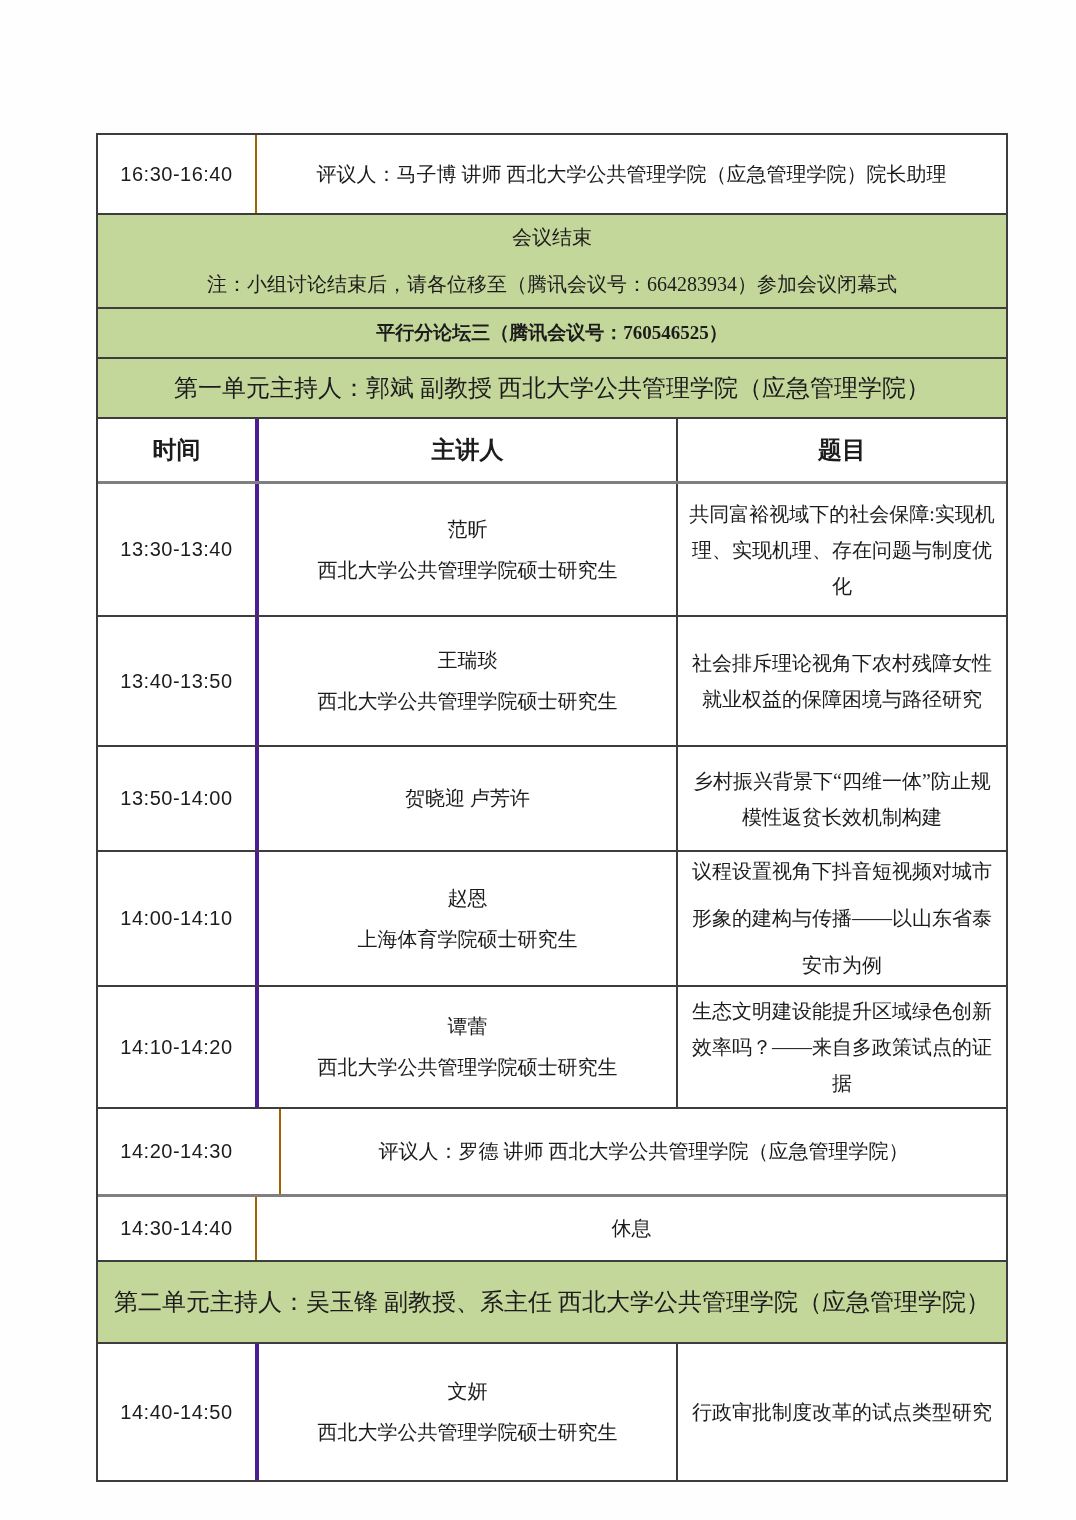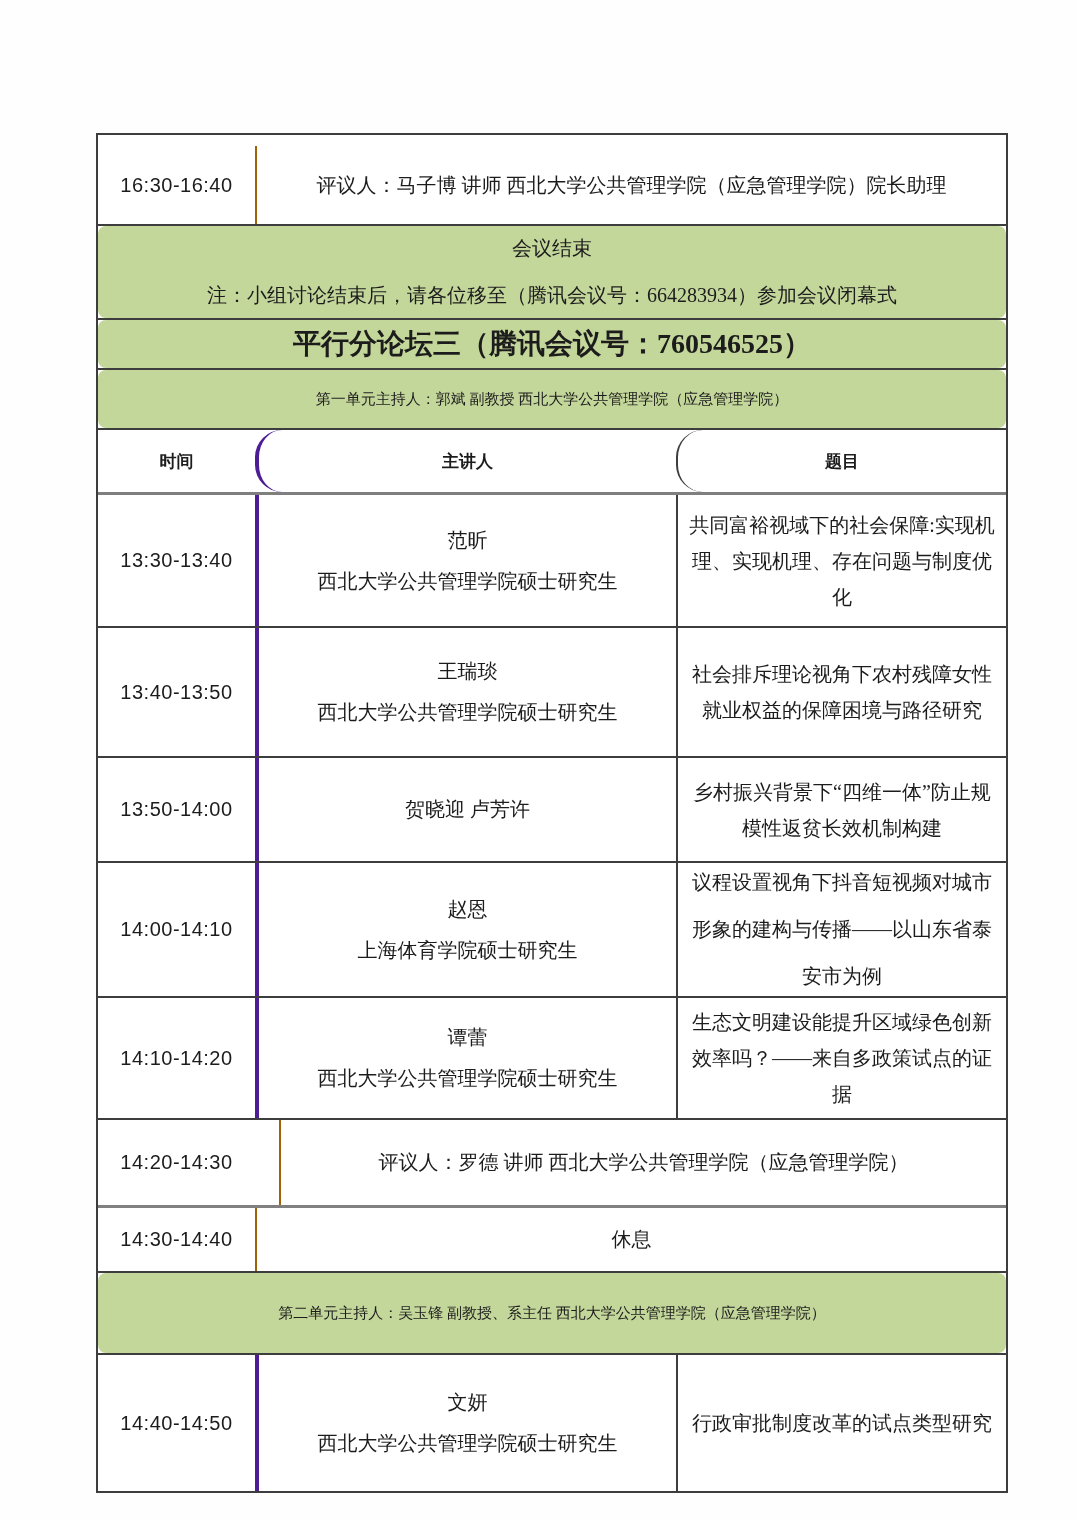--- a/index.html
+++ b/index.html
@@ -27,49 +27,49 @@
     box-sizing:border-box;
     display:flex;flex-direction:column;
     justify-content:center;align-items:center;
     text-align:center;
     padding:4px 10px;
   }
   .c1{width:157px;flex:none;}
   .c2{flex:1;border-left:4px solid #4c1d95;}
   .c3{width:330px;flex:none;border-left:2px solid #3d3d3d;}
   .merged{flex:1;border-left:2px solid #a16207;}
-  .full{flex:1;border-radius:8px;}
+  .full{flex:1;}
   .green{background:#c4d79b;}
   .time{
     font-family:"Liberation Sans","DejaVu Sans",sans-serif;
     font-size:20px;letter-spacing:0.5px;
   }
   .body-text{font-size:20px;}
-  .r-a{height:80px;margin-top:11px;}
+  .r-a{height:80px;}
   .r-b{height:94px;}
   .r-c{height:50px;}
   .r-d{height:60px;}
   .r-h{height:65px;border-bottom:3px solid #7f7f7f;}
   .r-s1{height:133px;}
   .r-s2{height:130px;}
   .r-s3{height:105px;}
   .r-s4{height:135px;}
   .r-s5{height:122px;}
   .r-rev{height:88px;border-bottom:3px solid #808080;gap:24px;}
   .r-brk{height:65px;justify-content:center;}
   .r-e{height:82px;}
   .r-s6{height:136px;}
   .closing-line1{font-size:20px;margin-bottom:20px;}
   .closing-line2{font-size:20px;}
   .forum-title{
-    font-size:28px;font-weight:bold;
+    font-size:19px;font-weight:bold;
     font-family:"Liberation Serif","DejaVu Serif",serif;
   }
-  .host-text{font-size:15px;}
-  .col-header{font-size:17px;font-weight:bold;border-radius:27px;}
+  .host-text{font-size:24px;}
+  .col-header{font-size:24px;font-weight:bold;}
   .speaker-name{font-size:20px;}
   .speaker-affil{font-size:20px;margin-top:14px;}
   .r-s3 .speaker-affil,.r-brk .speaker-affil{margin-top:8px;}
   .paper-title{font-size:20px;line-height:1.8;}
   .paper-title.spread{line-height:2.35;}
 </style>
 </head>
 <body>
 
 <div class="page">

